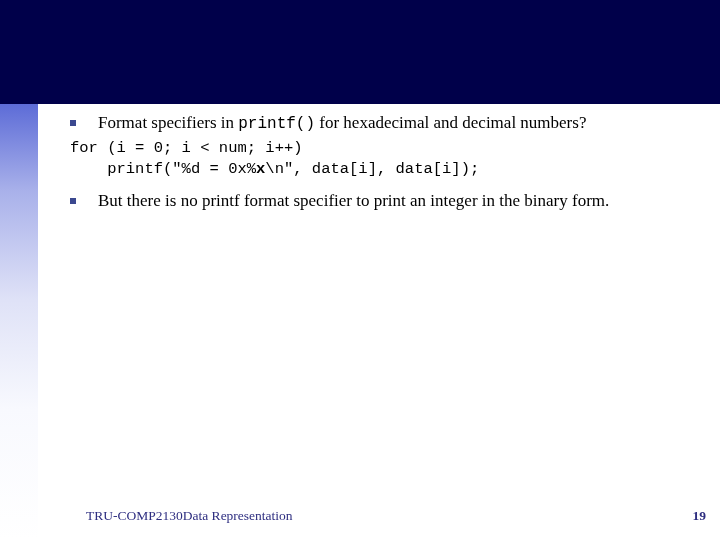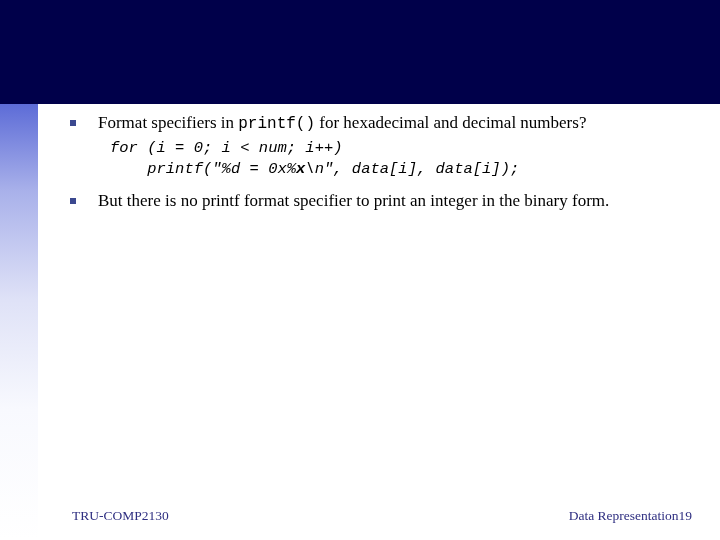--- a/index.html
+++ b/index.html
@@ -55,58 +55,56 @@
     height: 6px;
     background: #3b488f;
     margin-top: 8px;
     margin-right: 22px;
     flex: 0 0 auto;
   }
   .bt {
     flex: 1 1 auto;
   }
   .code-block {
-    margin-left: 40px;
     font-family: "Courier New", Courier, monospace;
     font-size: 15.5px;
     line-height: 1.35;
     margin-top: 4px;
     margin-bottom: 2px;
     white-space: pre;
-    font-style: italic;
   }
   .mono {
     font-family: "Courier New", Courier, monospace;
     font-size: 16px;
   }
   .bold {
     font-weight: bold;
   }
   .footer {
     position: absolute;
     bottom: 16px;
-    left: 72px;
+    left: 86px;
     width: 620px;
     display: flex;
     align-items: flex-end;
     justify-content: space-between;
     font-size: 13.5px;
     color: #2e2e80;
     font-family: "Times New Roman", Times, serif;
   }
   .footer-left {
     flex: 0 0 auto;
   }
   .footer-center {
     flex: 1 1 auto;
-    text-align: right;
-    padding-left: 12px;
+    text-align: left;
   }
   .footer-right {
     flex: 0 0 auto;
+    font-weight: bold;
   }
 </style>
 </head>
 <body>
 
 <div class="slide">
   <div class="topbar"></div>
   <div class="sidebar"></div>
 
   <div class="content">

